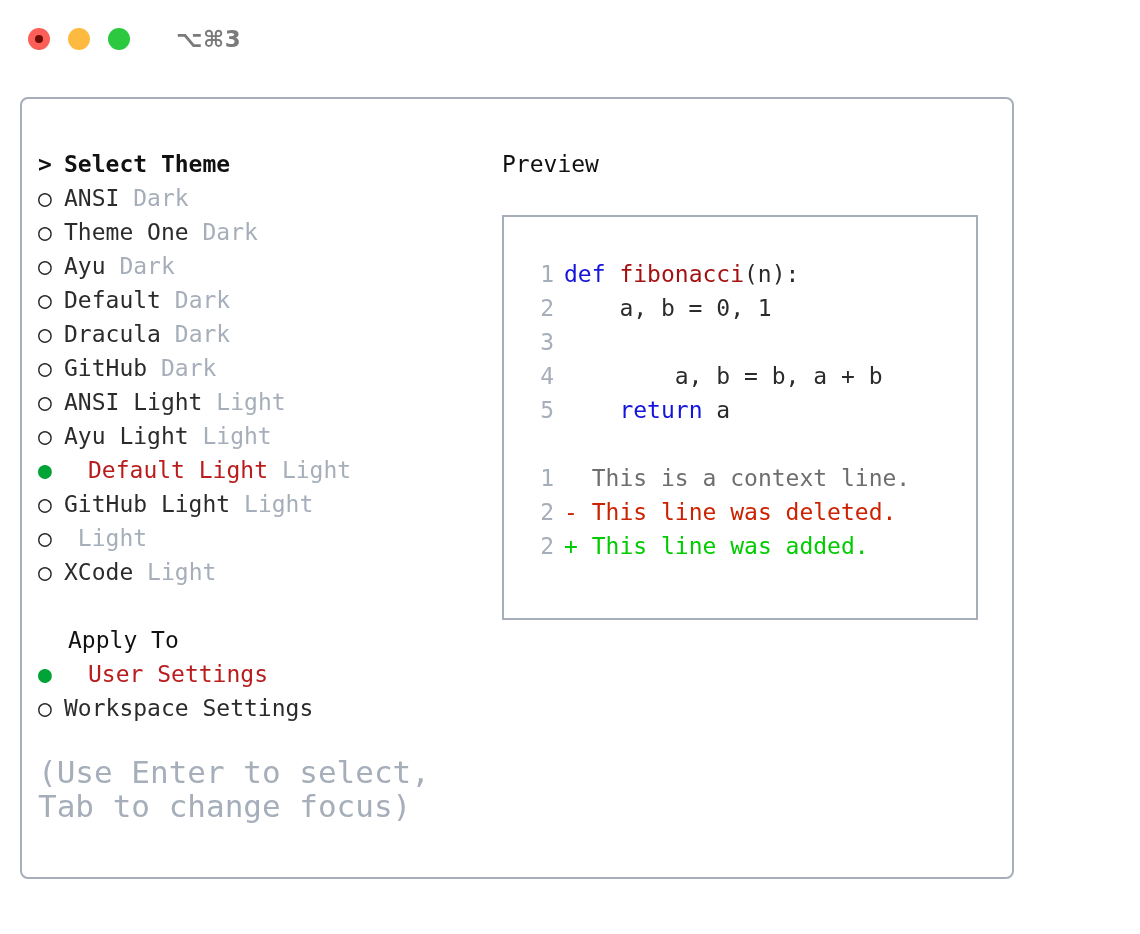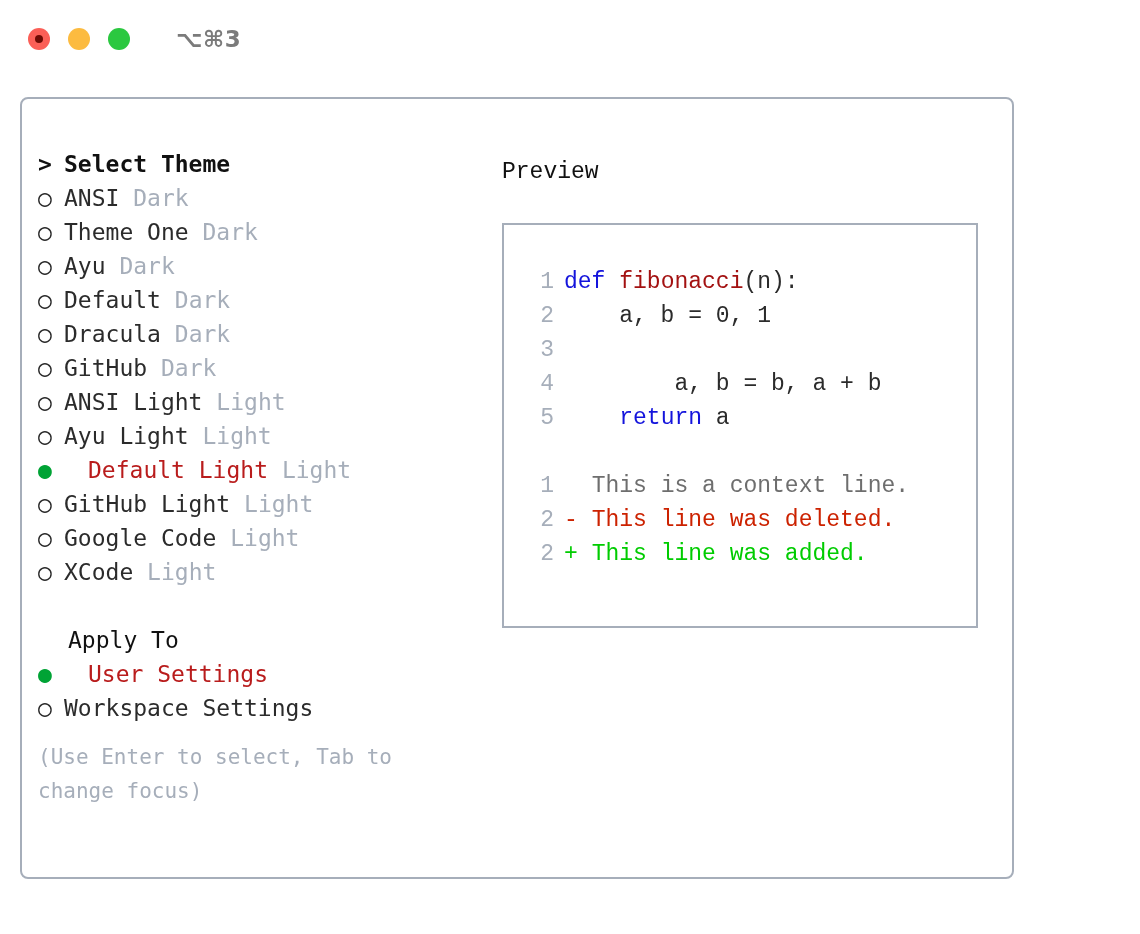--- a/index.html
+++ b/index.html
@@ -123,36 +123,35 @@
   .section-label {
     height: 34px;
     line-height: 34px;
     font-size: 23px;
     color: #111111;
     padding-left: 30px;
     white-space: pre;
   }
 
   .hint {
-    margin-top: 15px;
-    font-size: 21px;
+    margin-top: 30px;
+    font-size: 31px;
     line-height: 34px;
     color: #a6aeba;
     width: 405px;
     white-space: pre-wrap;
     word-break: break-word;
   }
 
   
   .right-col {
     position: absolute;
     left: 480px;
-    top: 56px;
+    top: 48px;
     width: 490px;
-    font-family: Liberation Mono, monospace;
   }
   .preview-title {
     font-size: 23px;
     color: #111111;
     line-height: 34px;
     height: 34px;
     white-space: pre;
   }
   .preview-box {
     margin-top: 34px;
@@ -217,21 +216,21 @@
             <div class="row"><span class="marker marker-dim">○</span><span class="row-label">ANSI</span><span> </span><span class="row-mode">Dark</span></div>
             <div class="row"><span class="marker marker-dim">○</span><span class="row-label">Theme One</span><span> </span><span class="row-mode">Dark</span></div>
             <div class="row"><span class="marker marker-dim">○</span><span class="row-label">Ayu</span><span> </span><span class="row-mode">Dark</span></div>
             <div class="row"><span class="marker marker-dim">○</span><span class="row-label">Default</span><span> </span><span class="row-mode">Dark</span></div>
             <div class="row"><span class="marker marker-dim">○</span><span class="row-label">Dracula</span><span> </span><span class="row-mode">Dark</span></div>
             <div class="row"><span class="marker marker-dim">○</span><span class="row-label">GitHub</span><span> </span><span class="row-mode">Dark</span></div>
             <div class="row"><span class="marker marker-dim">○</span><span class="row-label">ANSI Light</span><span> </span><span class="row-mode">Light</span></div>
             <div class="row"><span class="marker marker-dim">○</span><span class="row-label">Ayu Light</span><span> </span><span class="row-mode">Light</span></div>
             <div class="row"><span class="marker marker-sel">●</span><span class="row-label-sel">Default Light</span><span> </span><span class="row-mode">Light</span></div>
             <div class="row"><span class="marker marker-dim">○</span><span class="row-label">GitHub Light</span><span> </span><span class="row-mode">Light</span></div>
-            <div class="row"><span class="marker marker-dim">○</span><span class="row-label">Google Code</span><span> </span><span class="row-mode">Light</span></div>
+            <div class="row"><span class="marker marker-dim">○</span><span> </span><span class="row-mode">Light</span></div>
             <div class="row"><span class="marker marker-dim">○</span><span class="row-label">XCode</span><span> </span><span class="row-mode">Light</span></div>
           </div>
 
         <div class="spacer-sm"></div>
 
         <div class="section-label">Apply To</div>
 
         <div id="apply-rows">
             <div class="row"><span class="marker marker-sel">●</span><span class="row-label-sel">User Settings</span></div>
             <div class="row"><span class="marker marker-dim">○</span><span class="row-label">Workspace Settings</span></div>

